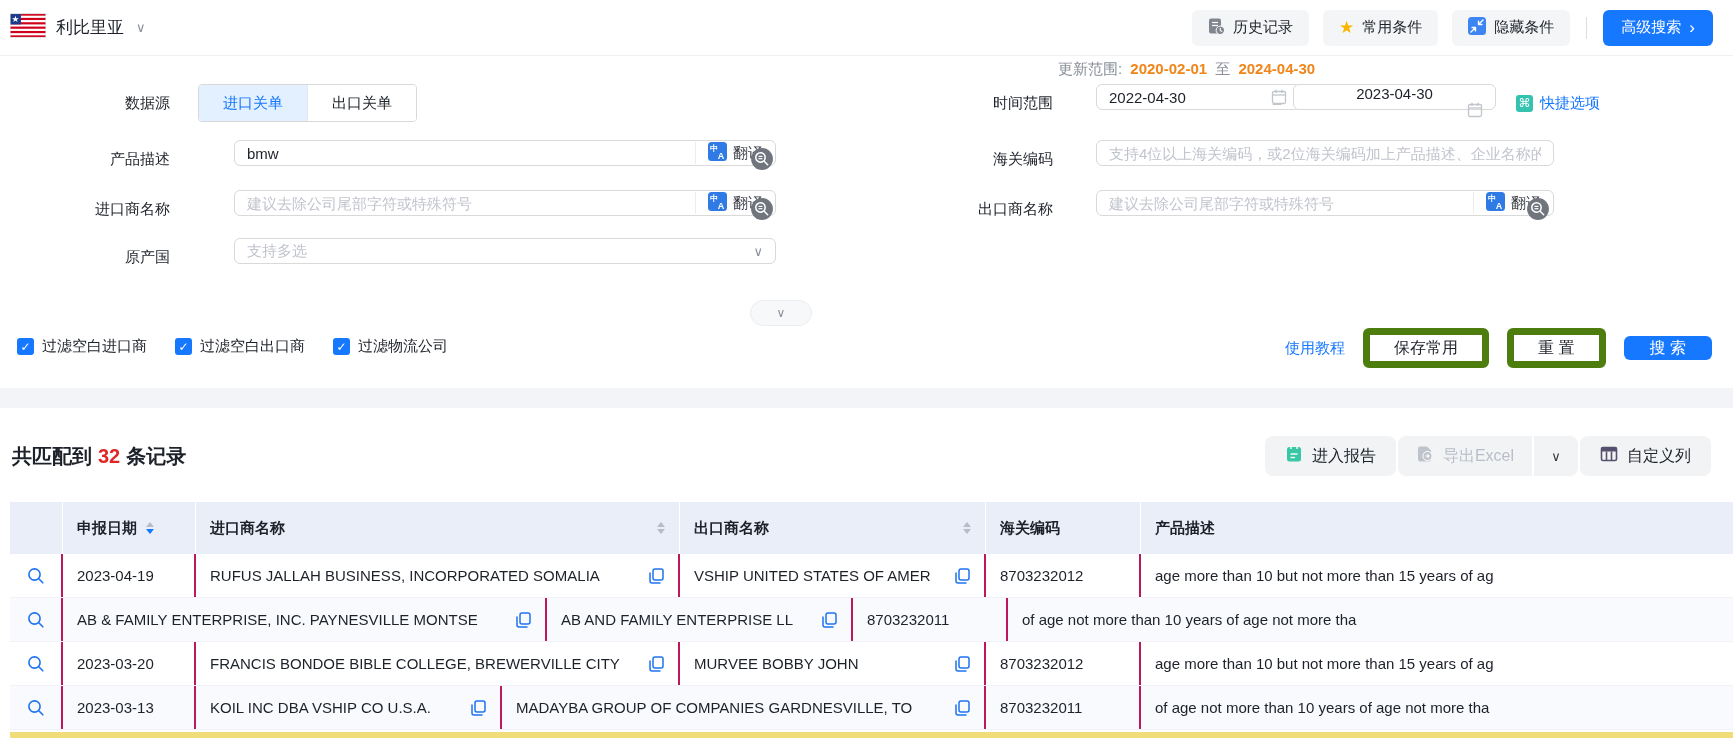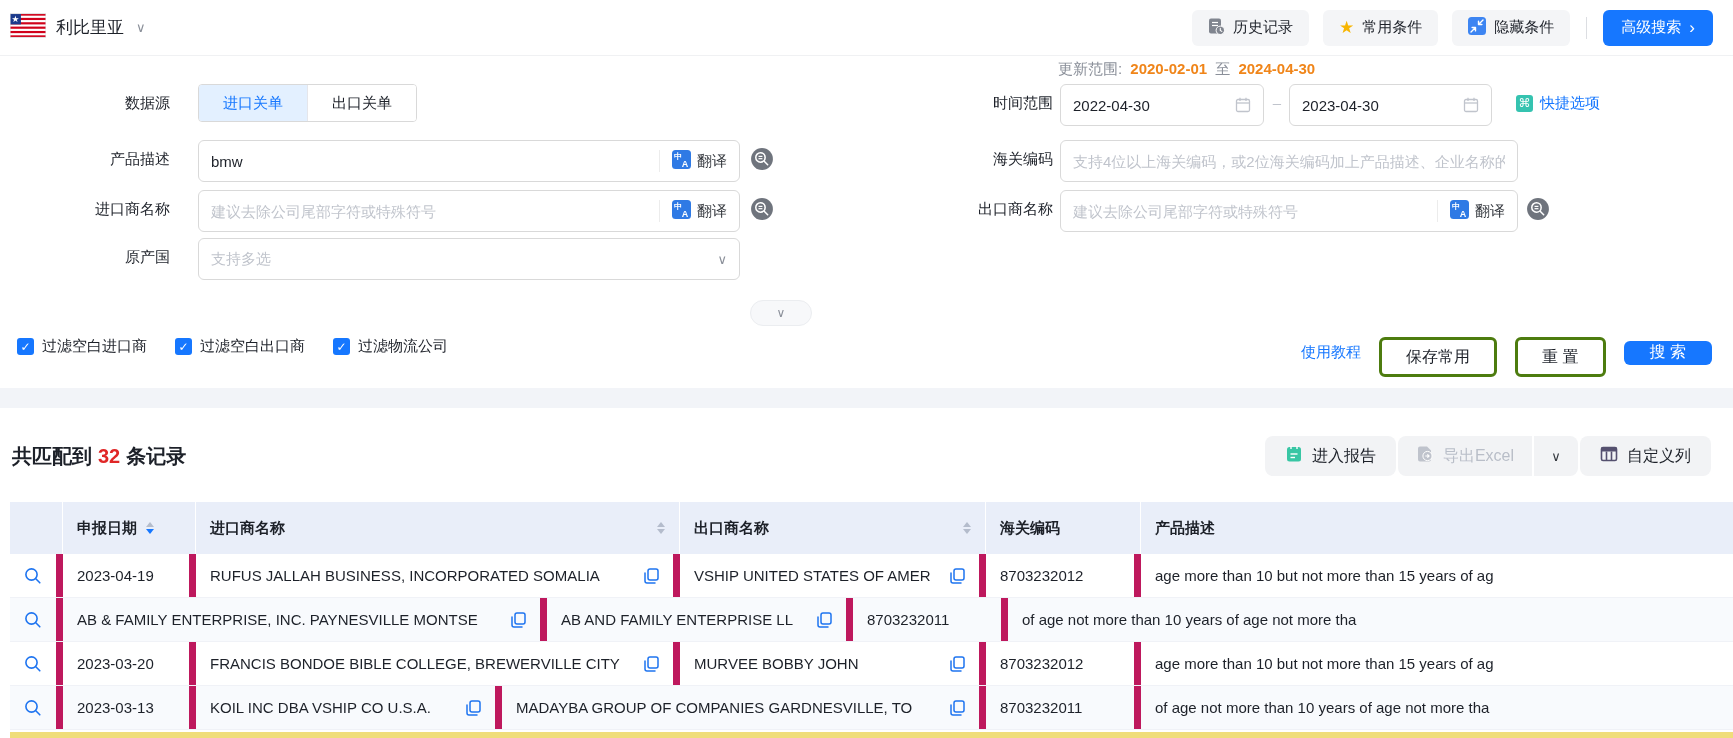--- a/index.html
+++ b/index.html
@@ -19,59 +19,59 @@
   .tb-btn .glyph-star { color:#f7b500; font-size:17px; line-height:1; }
   .tb-btn .arr { font-size:17px; line-height:1; }
   .vdiv { width:1px; height:22px; background:#dcdee2; margin:0 2px; }
 
   
   .form { position:relative; height:332px; font-size:15px; }
   .f-label { position:absolute; height:38px; line-height:38px; text-align:right; color:#1d2129; }
   .f-label.lft { left:0; width:170px; }
   .f-label.rgt { left:860px; width:193px; }
   .r1 { top:28px; } .r2 { top:84px; } .r3 { top:134px; } .r4 { top:182px; }
-  .f-input { position:absolute; height:42px; border:1px solid #d9d9d9; border-radius:6px;
-    background:#fff; display:flex; align-items:center; padding:0 12px; }
+  .f-input { position:absolute; height:26px; border:1px solid #d9d9d9; border-radius:6px;
+    background:#fff; display:flex; align-items:center; padding:0 12px;margin-left:36px; }
   .lf { left:198px; width:542px; }
   .rf { left:1060px; width:458px; }
   .f-input input { border:none; outline:none; flex:1; font-size:15px; color:#1d2129;
     font-family:inherit; background:transparent; min-width:0; }
   .f-input input::placeholder { color:#c0c4cc; }
   .ph { color:#c0c4cc; flex:1; white-space:nowrap; overflow:hidden; }
   .trans { display:flex; align-items:center; gap:6px; padding-left:12px; margin-left:8px;
     border-left:1px solid #ececec; height:22px; color:#33373d; cursor:pointer; }
   .sel-chev { color:#8a8f99; font-size:13px; margin-left:auto; }
   .circle-btn { position:absolute; width:24px; height:24px; cursor:pointer; }
   .tabs { position:absolute; left:198px; top:28px; height:38px; display:flex;
     border:1px solid #d9d9d9; border-radius:4px; overflow:hidden; }
   .tab { padding:0 24px; line-height:36px; background:#fff; cursor:pointer; }
   .tab.active { background:#e3f0ff; color:#1677ff; }
   .tab + .tab { border-left:1px solid #e5e6eb; }
   .update-range { position:absolute; left:1058px; top:4px; color:#8a8f99; font-size:15px; }
   .update-range b { color:#f08519; margin:0 4px; }
   .date-box { width:204px; }
-  .date-box.second { left:1289px; width:203px; }
+  .date-box.second { left:1257px; width:203px;flex-direction:column; }
   .date-box .cal { margin-left:auto; display:flex; }
   .dash { position:absolute; left:1270px; width:14px; text-align:center; color:#c0c4cc; line-height:38px; }
   .quick { position:absolute; left:1516px; top:28px; height:38px; display:flex; align-items:center;
     gap:7px; cursor:pointer; }
   .cmd-ico { width:17px; height:17px; background:#35c3b0; color:#fff; border-radius:3px;
     font-size:12px; display:flex; align-items:center; justify-content:center; }
   .quick span.txt { color:#1677ff; }
   .pill { position:absolute; left:750px; top:244px; width:62px; height:26px; background:#f7f8fa;
     border:1px solid #ebedf0; border-radius:13px; display:flex; align-items:center;
     justify-content:center; color:#8a8f99; font-size:12px; cursor:pointer; }
   .checks { position:absolute; left:17px; top:281px; display:flex; gap:28px; }
   .check { display:flex; align-items:center; gap:8px; cursor:pointer; }
   .box { width:17px; height:17px; background:#1677ff; border-radius:3px; color:#fff;
     font-size:12px; font-weight:bold; display:flex; align-items:center; justify-content:center; }
   .f-actions { position:absolute; top:272px; right:21px; display:flex; align-items:center; gap:18px; }
   .link { color:#1677ff; font-size:15px; cursor:pointer; }
-  .btn-outline { height:40px; padding:0 24px; background:#fff; border:3px solid #4d7c0f;
-    border-radius:6px; font-size:16px; color:#1d2129; cursor:pointer; font-family:inherit;margin-top:9px; }
+  .btn-outline { height:40px; padding:0 24px; background:#fff; border:7px solid #4d7c0f;
+    border-radius:6px; font-size:16px; color:#1d2129; cursor:pointer; font-family:inherit; }
   .btn-primary { height:24px; padding:0 26px; background:#1677ff; border:none; border-radius:6px;
     color:#fff; font-size:16px; cursor:pointer; font-family:inherit; }
 
   
   .band { height:20px; background:#f2f4f8; }
   .res-head { display:flex; justify-content:space-between; align-items:center;
     margin:26px 22px 0 12px; height:44px; }
   .res-title { font-size:20px; font-weight:bold; display:flex; gap:6px; align-items:baseline; }
   .res-title .cnt { color:#e02727; }
   .res-tools { display:flex; align-items:center; gap:2px; }
@@ -92,21 +92,21 @@
   .c0 { width:53px; justify-content:center; padding:0; }
   .c1 { width:133px; } .c2 { width:484px; } .c3 { width:306px; } .c4 { width:155px; } .c5 { width:769px; }
   .sort { display:flex; flex-direction:column; gap:2px; margin-left:9px; }
   .sort.far { margin-left:auto; }
   .car { width:0; height:0; border-left:4.5px solid transparent; border-right:4.5px solid transparent; }
   .car.up { border-bottom:5.5px solid #b4bccc; }
   .car.dn { border-top:5.5px solid #b4bccc; }
   .car.dn.active { border-top-color:#1677ff; }
   .tr { display:flex; height:44px; background:#fff; border-bottom:1px solid #f0f2f7; }
   .tr.alt { background:#f8fafd; }
-  .td { border-right:7px solid #be185d; }
+  .td { border-right:2px solid #be185d; }
   .td .txt { flex:1; white-space:nowrap; overflow:hidden; }
   .copy { margin-left:10px; display:flex; cursor:pointer; }
   .mag { display:flex; cursor:pointer; }
   .white-gap { height:2px; background:#fff; width:1900px; }
   .yellow-strip { height:6px; background:#f0dd7a; width:1900px; }
 </style>
 </head>
 <body>
 
 <header class="topbar">

